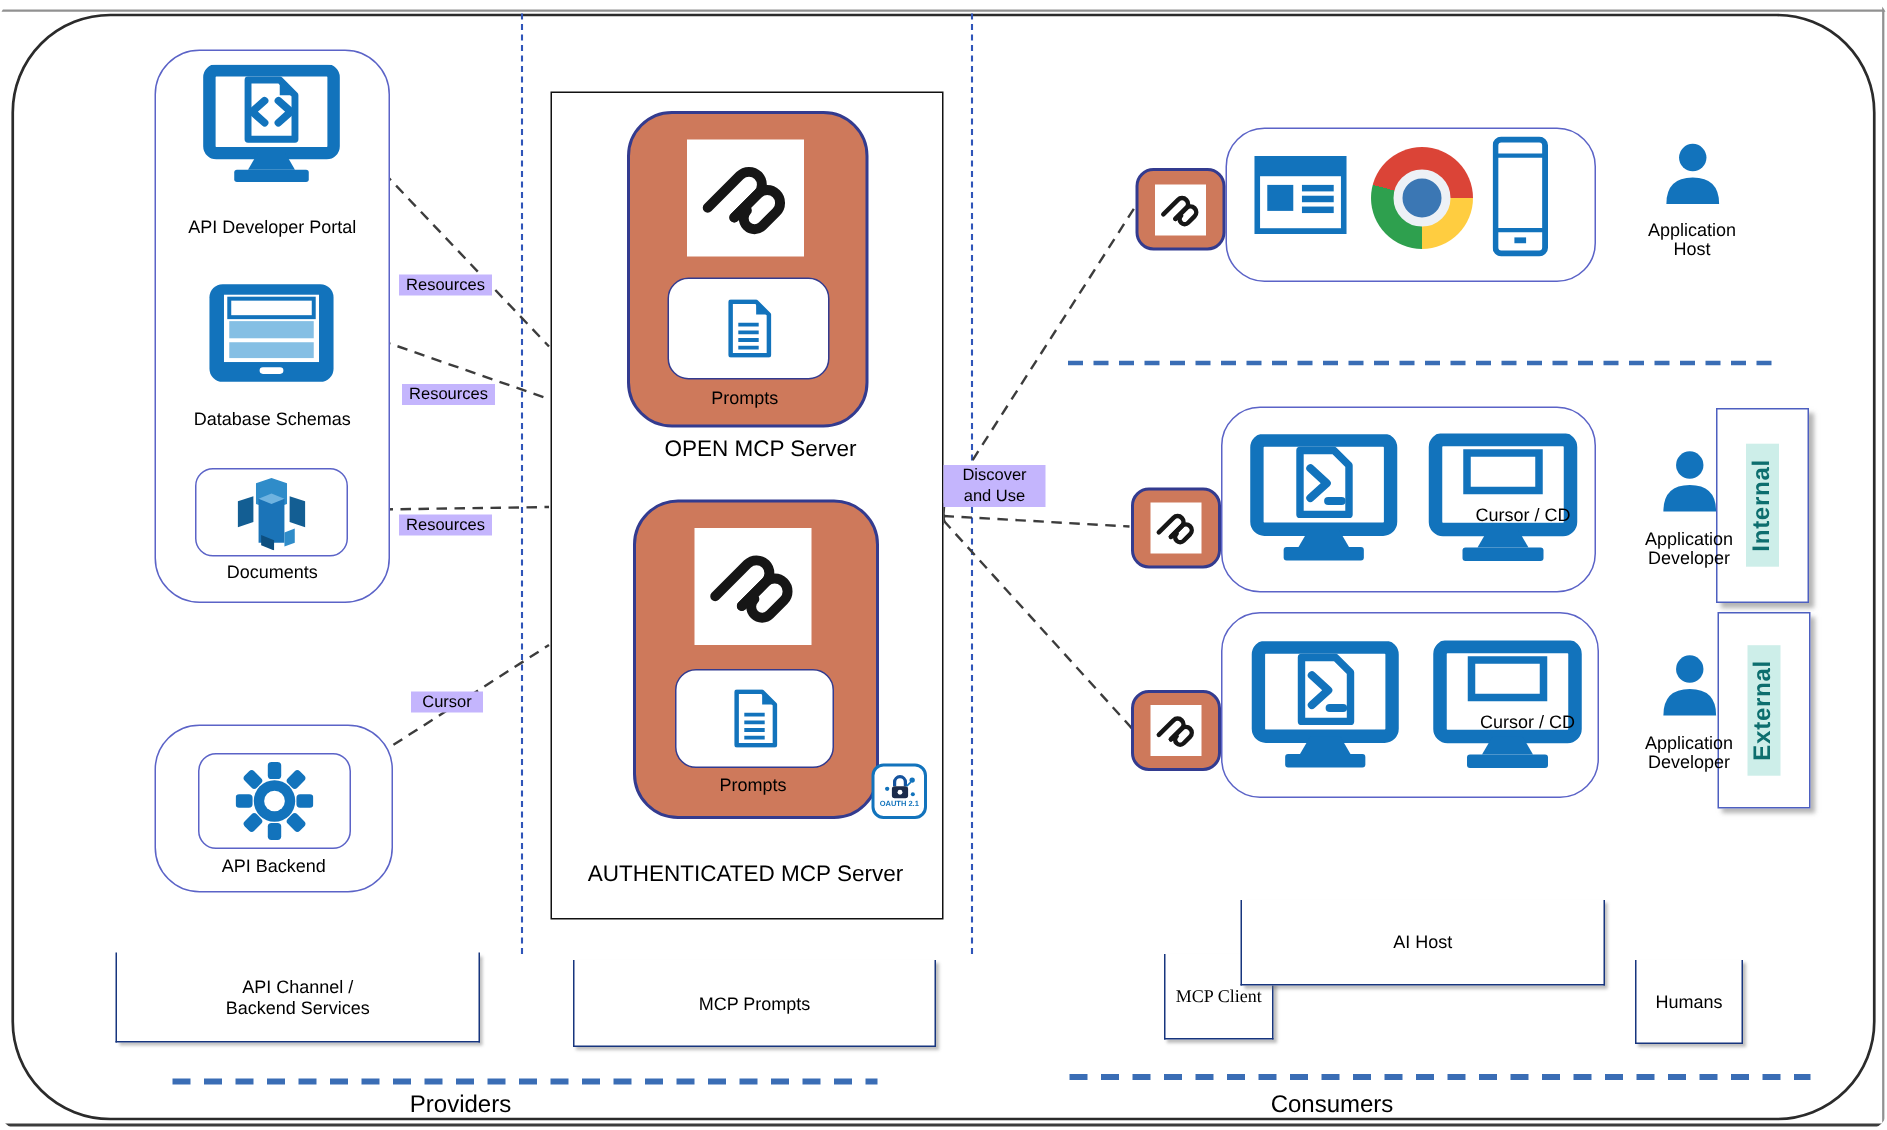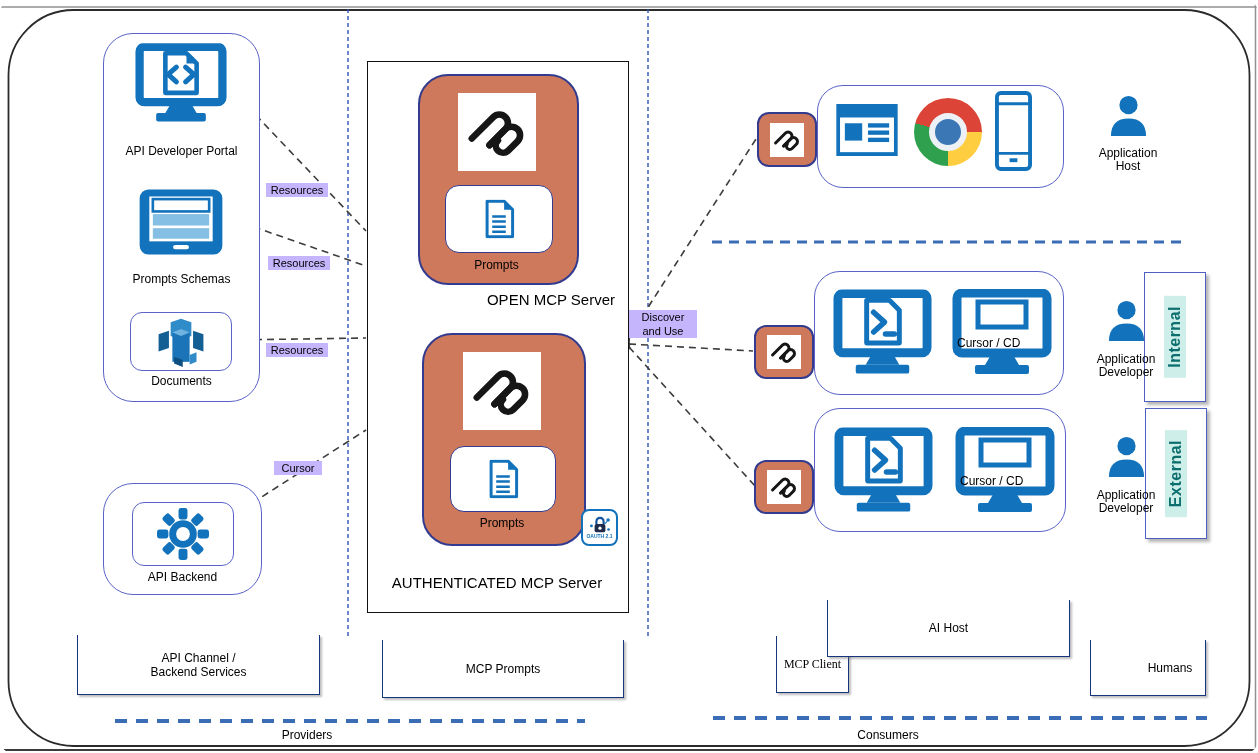--- a/index.html
+++ b/index.html
@@ -19,35 +19,35 @@
   .cap{position:absolute;font-size:12px;text-align:center;line-height:14px;z-index:4;}
   .title{position:absolute;font-size:15px;text-align:center;z-index:4;}
   .badge{position:absolute;background:#ce795b;border:2px solid #333b8f;border-radius:12px;
          display:flex;align-items:center;justify-content:center;z-index:4;}
   .badge .sq{background:#fff;width:34px;height:34px;display:flex;align-items:center;justify-content:center;}
   .lane{position:absolute;background:#fff;border:1px solid #17357e;border-top:none;
         box-shadow:2px 2px 2px rgba(110,110,110,.45);display:flex;flex-direction:column;
         align-items:center;justify-content:center;font-size:12px;line-height:14px;text-align:center;z-index:2;}
   .edge-lbl{position:absolute;font-size:11px;line-height:14px;background:#c4b5fd;padding:0 2px;
             text-align:center;z-index:3;}
-  .zone-lbl{position:absolute;font-size:12px;text-align:center;z-index:3;}
+  .zone-lbl{position:absolute;font-size:16px;text-align:center;z-index:3;}
   .plabel{position:absolute;width:90px;font-size:12px;line-height:13px;text-align:center;z-index:3;}
   .plabel span{display:block;}
   .tagbox{position:absolute;background:#fff;border:1.6px solid #4d5fc0;
           box-shadow:3px 3px 3px rgba(120,120,120,.55);display:flex;align-items:center;justify-content:center;z-index:2;}
   .tagbox span{writing-mode:vertical-rl;transform:rotate(180deg);background:#cdeee9;color:#0d6e6e;
                font-weight:bold;font-size:16px;letter-spacing:.5px;padding:10px 2px;}
   .chrome{position:absolute;border-radius:50%;z-index:4;
           background:conic-gradient(from -75deg,#db4437 0 165deg,#ffcd40 165deg 255deg,#2ea04e 255deg 360deg);}
   .chrome::after{content:"";position:absolute;inset:15px;border-radius:50%;background:#3b77b4;
                  border:6px solid #edf1f6;}
   .oauth{position:absolute;width:33px;height:33px;background:#fff;border:2px solid #1273bc;border-radius:8px;
          z-index:5;display:flex;flex-direction:column;align-items:center;justify-content:center;}
   .oauth .t{font-size:5px;font-weight:bold;color:#1273bc;white-space:nowrap;line-height:5px;}
-  .cursor-lbl{position:absolute;font-size:12px;text-align:left;z-index:5;}
+  .cursor-lbl{position:absolute;font-size:12px;text-align:right;z-index:5;}
 </style>
 </head>
 <body>
 
 <div class="canvas">
 
   <svg width="0" height="0" style="position:absolute" aria-hidden="true">
     <defs>
       <marker id="arrS" markerWidth="11" markerHeight="11" refX="1.5" refY="5" orient="auto-start-reverse" viewBox="0 0 10 10">
         <path d="M8 1.5 L1.5 5 L8 8.5" fill="none" stroke="#3c3c3c" stroke-width="1.4"></path>
@@ -168,21 +168,21 @@
   </svg>
 
   <div class="round-ct" style="left:103px;top:33px;width:155px;height:367px;">
     <svg class="icon" style="left:31px;top:9px;width:92px;height:85px;" viewBox="0 0 100 92">
         <use href="#sym-portalmon"></use>
       </svg>
     <div class="cap" style="left:0;top:110px;width:155px;">API Developer Portal</div>
     <svg class="icon" style="left:33px;top:152px;width:88px;height:72px;" viewBox="0 0 100 80">
         <use href="#sym-tablet"></use>
       </svg>
-    <div class="cap" style="left:0;top:238px;width:155px;">Prompts Schemas</div>
+    <div class="cap" style="left:0;top:238px;width:155px;">Database Schemas</div>
     <div class="inner-box" style="left:26px;top:278px;width:100px;height:57px;display:flex;align-items:center;justify-content:center;">
       <svg width="56" height="50" viewBox="0 0 64 58">
           <use href="#sym-docdb"></use>
         </svg>
     </div>
     <div class="cap" style="left:0;top:340px;width:155px;">Documents</div>
   </div>
 
   <div class="round-ct" style="left:103px;top:483px;width:157px;height:110px;">
     <div class="inner-box" style="left:28px;top:18px;width:100px;height:62px;display:flex;align-items:center;justify-content:center;">
@@ -200,21 +200,21 @@
     <svg width="66" height="66" viewBox="0 0 100 100">
         <use href="#sym-mcp"></use>
       </svg>
   </div>
   <div class="prompts-box" style="left:445px;top:185px;width:106px;height:66px;">
     <svg width="34" height="40" viewBox="0 0 40 46">
         <use href="#sym-doc"></use>
       </svg>
   </div>
   <div class="cap" style="left:418px;top:258px;width:157px;">Prompts</div>
-  <div class="title" style="left:367px;top:291px;width:280px;margin-left:44px;">OPEN MCP Server</div>
+  <div class="title" style="left:367px;top:291px;width:280px;">OPEN MCP Server</div>
 
   <div class="orange" style="left:422px;top:333px;width:160px;height:209px;"></div>
   <div class="whitesq" style="left:463px;top:352px;width:78px;height:78px;">
     <svg width="66" height="66" viewBox="0 0 100 100">
         <use href="#sym-mcp"></use>
       </svg>
   </div>
   <div class="prompts-box" style="left:450px;top:446px;width:104px;height:64px;">
     <svg width="34" height="40" viewBox="0 0 40 46">
         <use href="#sym-doc"></use>
@@ -310,21 +310,21 @@
   </div>
   <div class="lane" style="left:382px;top:640px;width:240px;height:57px;">
     <span>MCP Prompts</span>
   </div>
   <div class="lane" style="left:776px;top:636px;width:71px;height:56px;font-family:Liberation Serif, serif;">
     <span>MCP Client</span>
   </div>
   <div class="lane" style="left:827px;top:600px;width:241px;height:56px;">
     <span>AI Host</span>
   </div>
-  <div class="lane" style="left:1090px;top:640px;width:70px;height:55px;padding-left:44px;">
+  <div class="lane" style="left:1090px;top:640px;width:70px;height:55px;">
     <span>Humans</span>
   </div>
 
   <div class="zone-lbl" style="left:257px;top:728px;width:100px;">Providers</div>
   <div class="zone-lbl" style="left:838px;top:728px;width:100px;">Consumers</div>
 
   <div class="edge-lbl" style="left:266px;top:183px;width:58px;">Resources</div>
   <div class="edge-lbl" style="left:268px;top:256px;width:58px;">Resources</div>
   <div class="edge-lbl" style="left:266px;top:343px;width:58px;">Resources</div>
   <div class="edge-lbl" style="left:274px;top:461px;width:44px;">Cursor</div>

